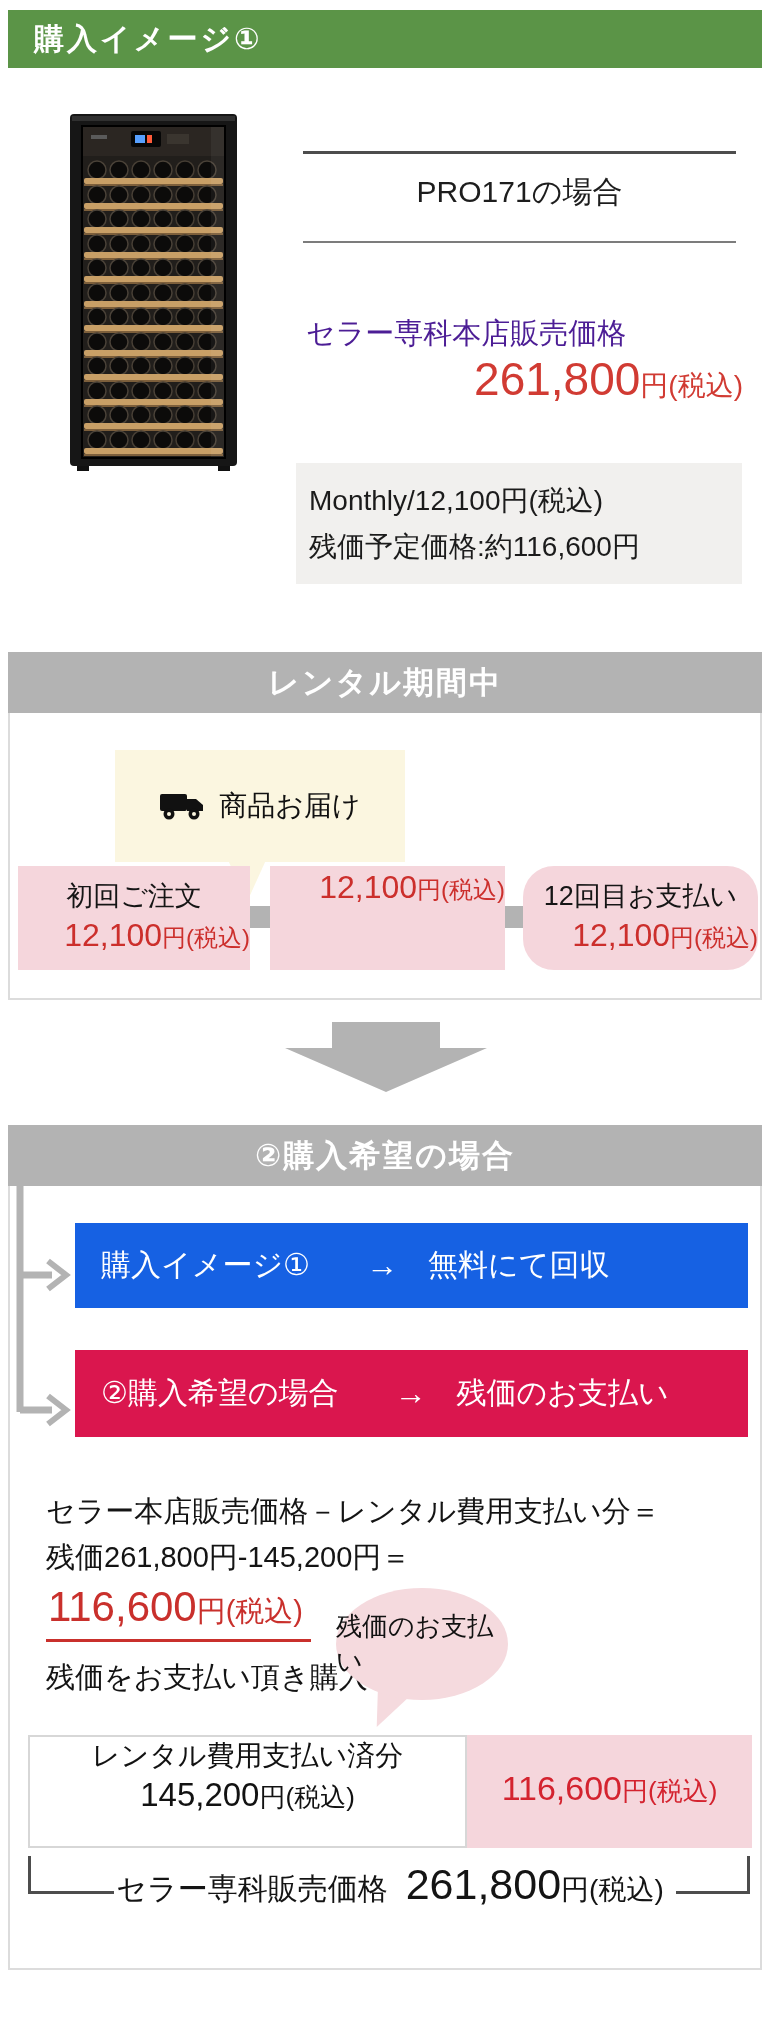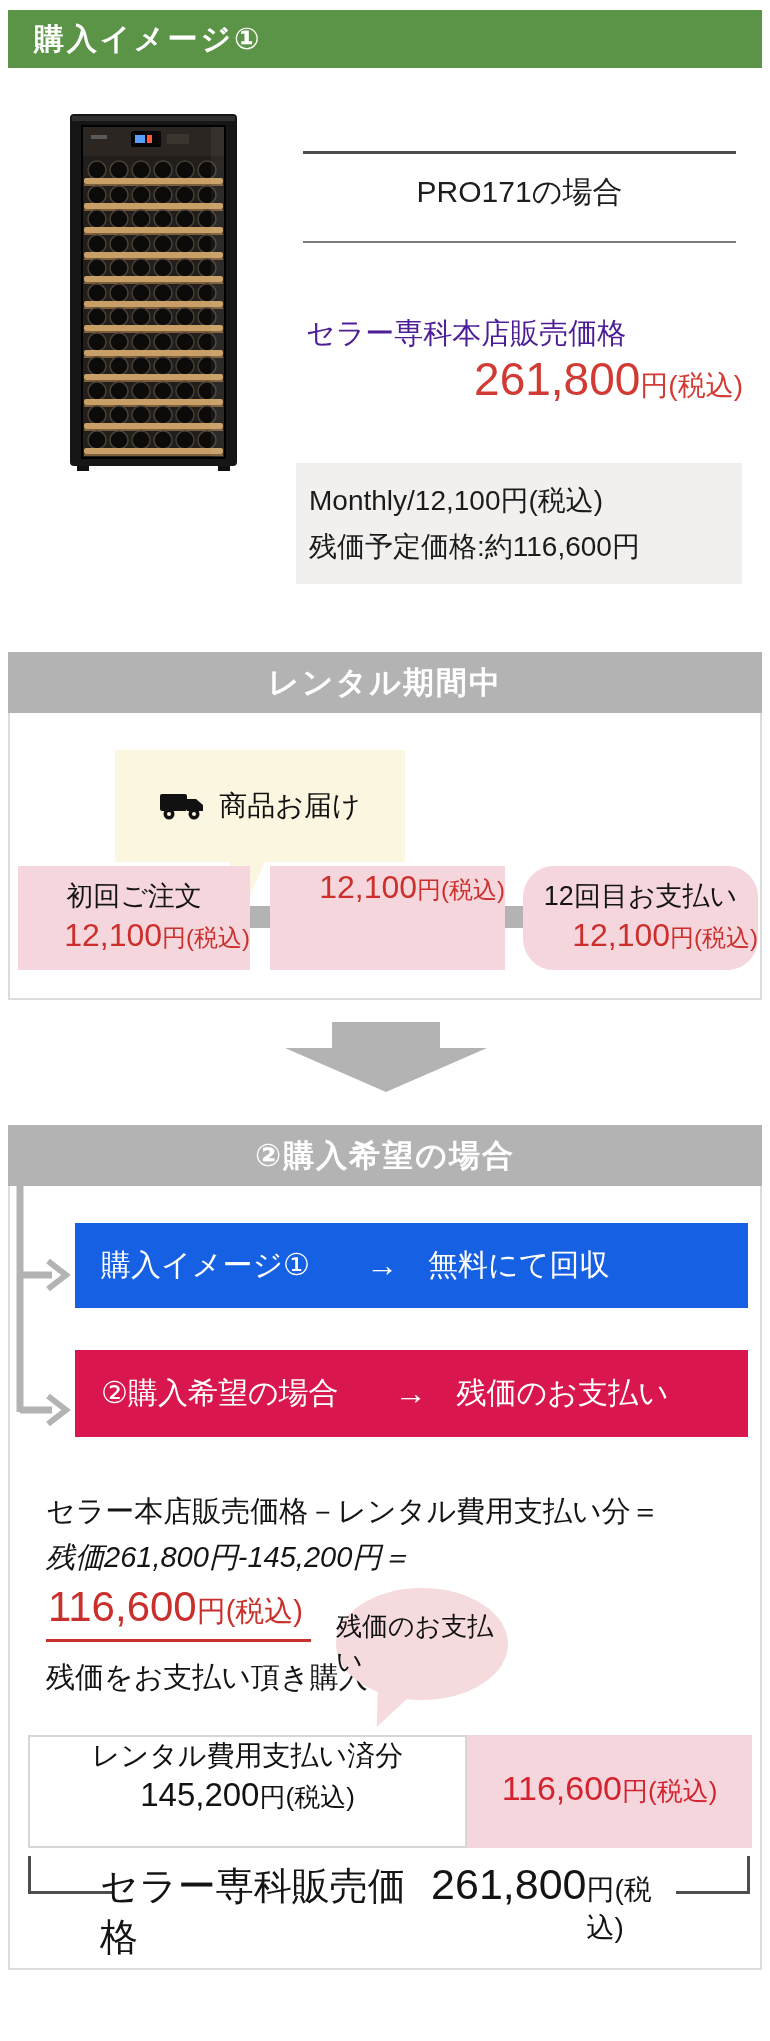--- a/index.html
+++ b/index.html
@@ -62,21 +62,21 @@
   
   .option{left:75px;width:673px;display:flex;align-items:center;color:#fff;font-size:30px;}
   .opt-blue{top:1223px;height:85px;background:#1661e3;}
   .opt-red{top:1350px;height:87px;background:#da164e;}
   .opt-case{margin-left:26px;}
   .opt-arrow{margin:0 30px 0 56px;font-size:32px;}
 
   
   .formula{left:46px;font-size:29px;color:#141414;}
   .f1{top:1492px;}
-  .f2{top:1538px;font-style:italic;}
+  .f2{top:1538px;}
   .result-line{left:46px;top:1583px;display:flex;align-items:baseline;color:#c9302c;
                border-bottom:3px solid #c9302c;padding:0 8px 7px 2px;}
   .res-val{font-size:42px;}
   .res-unit{font-size:29px;}
   .note{left:46px;top:1658px;font-size:29px;color:#141414;}
 
   
   .speech{left:336px;top:1588px;width:172px;height:112px;background:#f5dade;border-radius:50%;
           display:flex;align-items:center;justify-content:center;font-size:26px;color:#111;}
   .speech-tail{left:372px;top:1684px;width:0;height:0;border-top:46px solid #f5dade;
@@ -95,21 +95,21 @@
             box-sizing:border-box;}
   .cr-val{font-size:34px;}
   .cr-unit{font-size:26px;}
 
   
   .bb{background:#4d4d4d;}
   .bb-stub-l{left:28px;top:1856px;width:3px;height:38px;}
   .bb-line-l{left:28px;top:1891px;width:86px;height:3px;}
   .bb-text{left:100px;top:1860px;width:580px;display:flex;align-items:baseline;
            justify-content:center;color:#141414;}
-  .bt-label{font-size:38px;margin-right:18px;}
+  .bt-label{font-size:30px;margin-right:18px;}
   .bt-val{font-size:43px;}
   .bt-unit{font-size:28px;}
   .bb-line-r{left:676px;top:1891px;width:74px;height:3px;}
   .bb-stub-r{left:747px;top:1856px;width:3px;height:38px;}
 </style>
 </head>
 <body>
 
 <div class="page">
 

